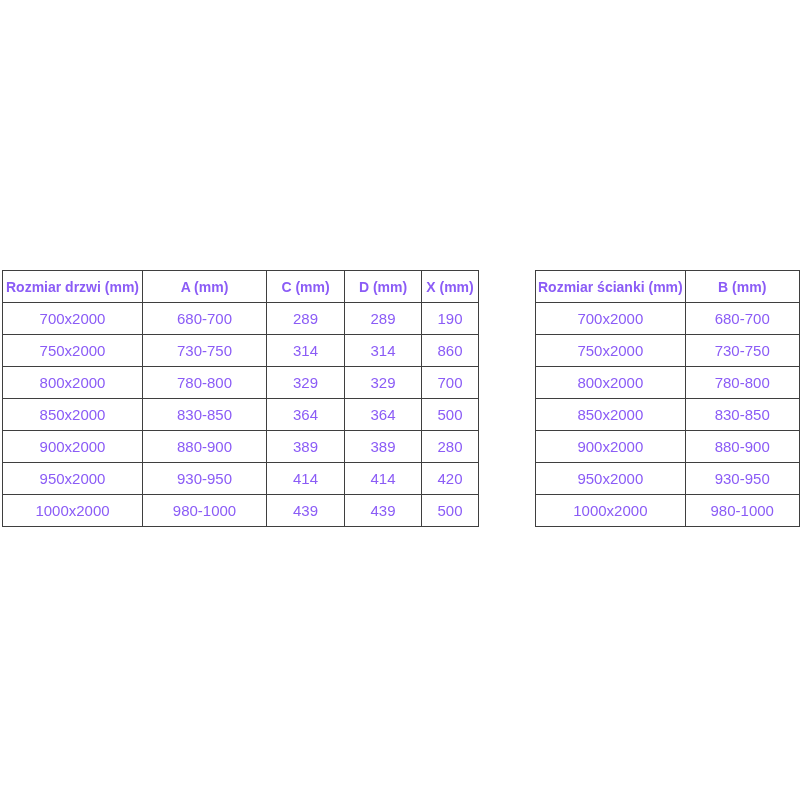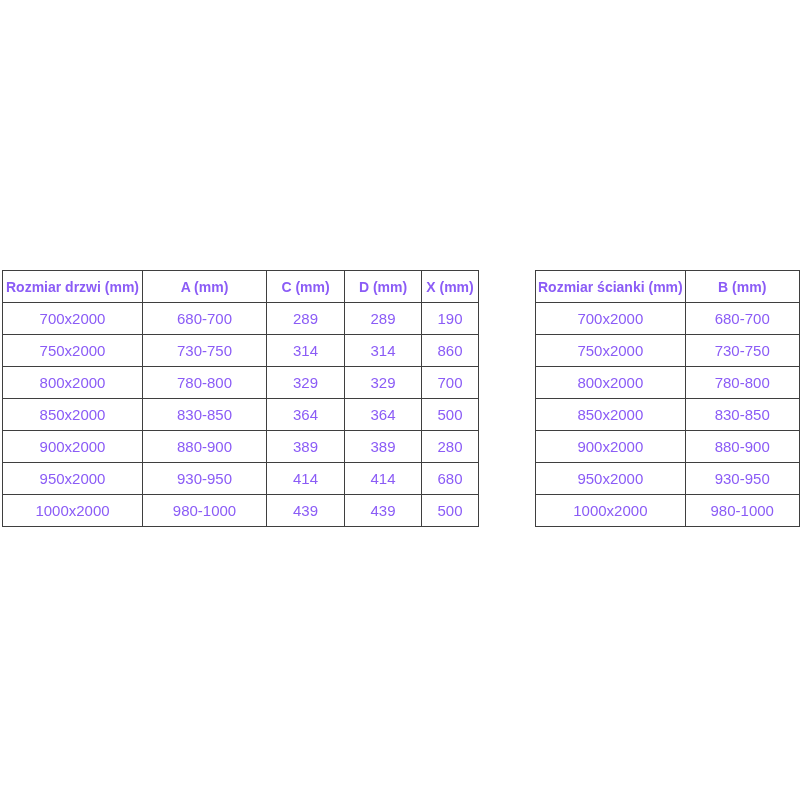--- a/index.html
+++ b/index.html
@@ -100,21 +100,21 @@
           <td>880-900</td>
           <td>389</td>
           <td>389</td>
           <td>280</td>
         </tr>
         <tr>
           <td>950x2000</td>
           <td>930-950</td>
           <td>414</td>
           <td>414</td>
-          <td>680</td>
+          <td>420</td>
         </tr>
         <tr>
           <td>1000x2000</td>
           <td>980-1000</td>
           <td>439</td>
           <td>439</td>
           <td>500</td>
         </tr>
       </tbody>
   </table>

